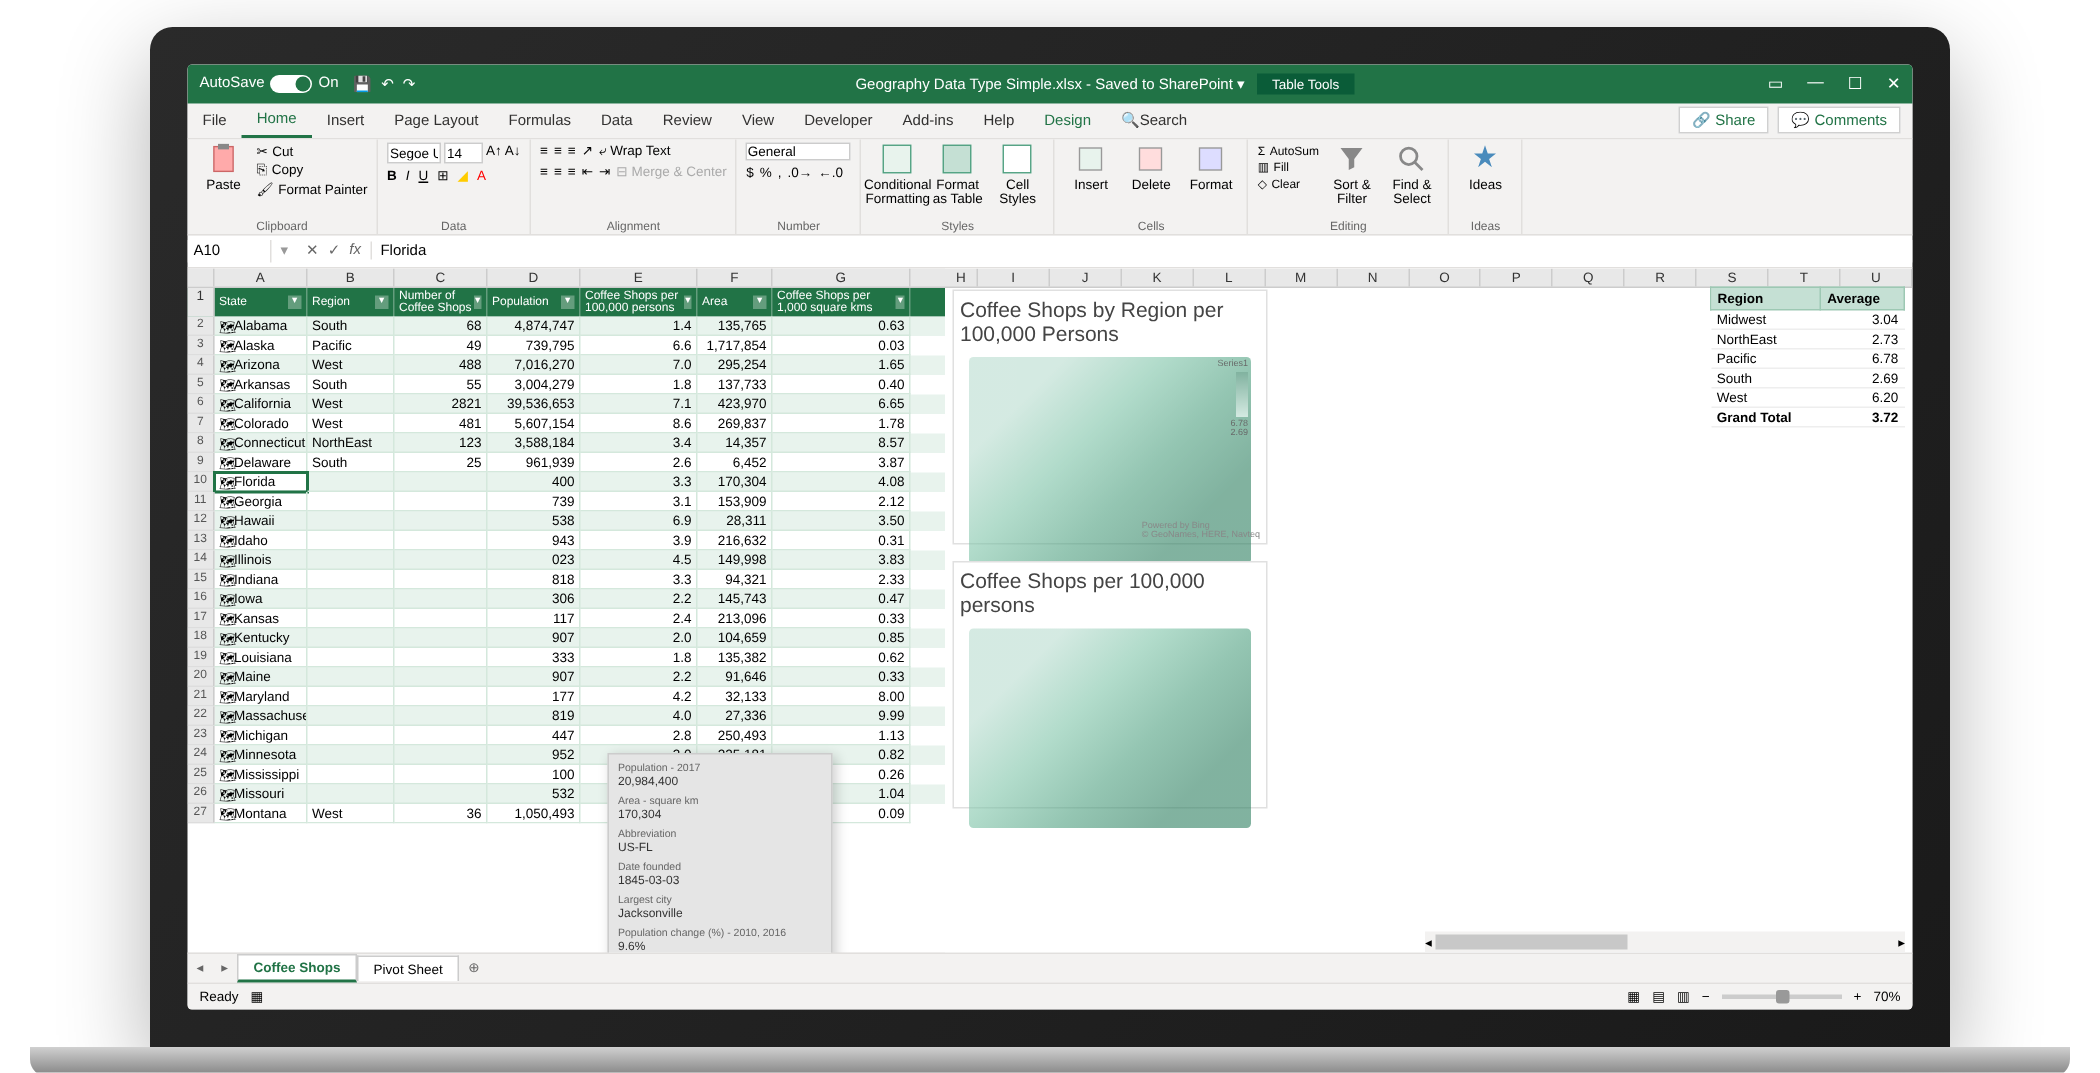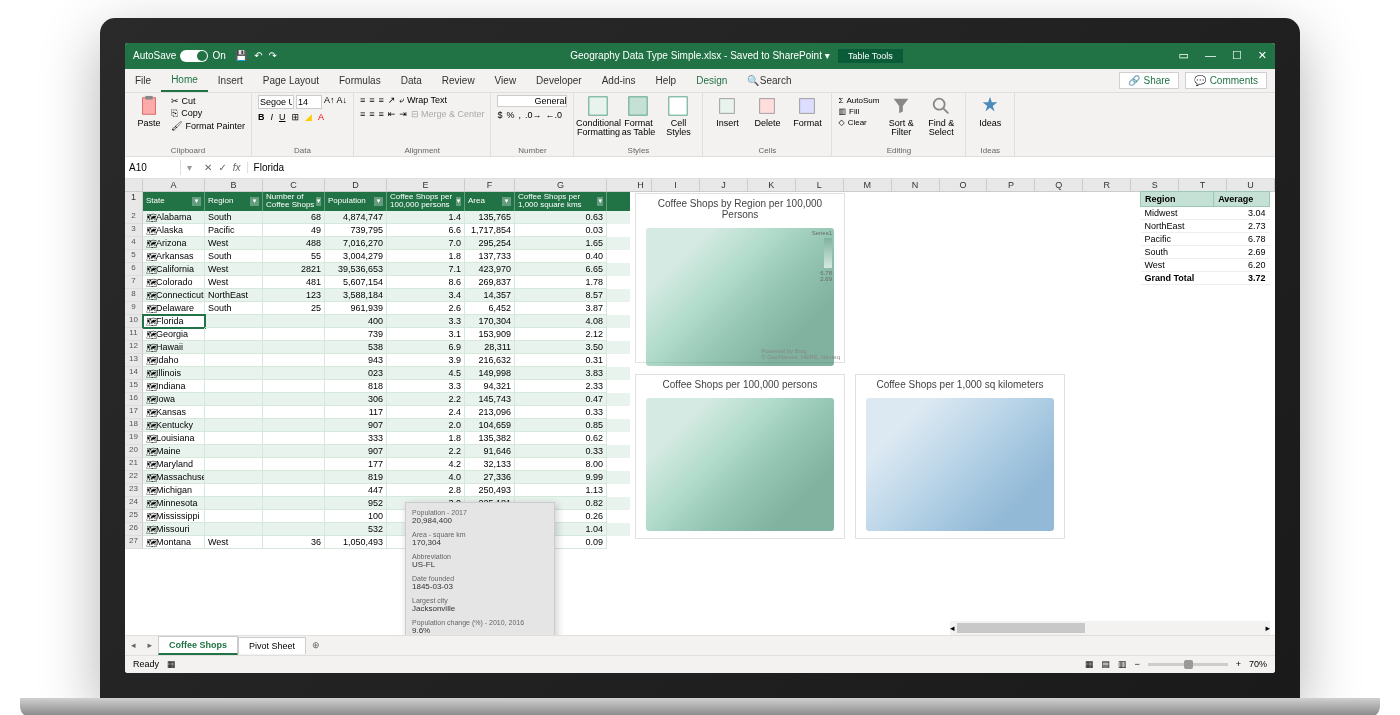--- a/index.html
+++ b/index.html
@@ -50,21 +50,21 @@
 .dc{border-right:1px solid #d4e8dc;border-bottom:1px solid #d4e8dc;padding:0 3px;white-space:nowrap;overflow:hidden;display:flex;align-items:center}
 .dc.num{justify-content:flex-end}
 .dc .geo{width:8px;height:8px;margin-right:2px;display:inline-block}
 .dc.selected{outline:2px solid #217346;outline-offset:-1px;background:#fff}
 .card{position:absolute;left:280px;top:323px;width:150px;background:#e5e5e5;border:1px solid #ccc;box-shadow:2px 2px 8px rgba(0,0,0,.2);padding:6px;font-size:8px;z-index:10}
 .card .f{margin-bottom:6px}
 .card .fl{color:#666;font-size:7px}
 .card .fv{color:#333}
 .right-panel{flex:1;background:#fff;position:relative;font-size:9px;overflow:hidden}
 .chart{position:absolute;border:1px solid #e0e0e0;background:#fff}
-.chart-title{text-align:center;font-size:10px;padding:4px;color:#444}
+.chart-title{font-size:14px;padding:4px;color:#444}
 .map-placeholder{margin:4px 10px;height:calc(100% - 30px);background:linear-gradient(135deg,#b8dccf 20%,#7ec4a8 40%,#4d9f7f 60%,#2d7f60 80%);opacity:.6;border-radius:3px;position:relative}
 .map-placeholder.blue{background:linear-gradient(135deg,#c5daea 20%,#9bc1dd 40%,#6fa6cd 60%,#4a8bbc 80%)}
 .pivot{position:absolute;top:12px;right:5px;width:130px;font-size:9px}
 .pivot table{border-collapse:collapse;width:100%}
 .pivot th{background:#c5e0d4;padding:2px 4px;text-align:left;border:1px solid #9dc8b3}
 .pivot td{padding:1px 4px;border-bottom:1px solid #eee}
 .pivot td.n{text-align:right}
 .pivot .gt{font-weight:bold;border-top:1px solid #333}
 .sheet-tabs{height:20px;background:#f3f2f1;display:flex;align-items:center;font-size:9px;border-top:1px solid #e1dfdd}
 .sheet-tabs .nav{padding:0 6px;color:#666}
@@ -181,21 +181,21 @@
         <span>≡</span>
         <span>⇤</span>
         <span>⇥</span>
         <span style="color:#aaa">⊟ <span>Merge &amp; Center</span></span>
       </div>
     </div>
     <div class="group-label">Alignment</div>
   </div>
   <div class="group">
     <div class="group-body" style="flex-direction:column;gap:3px">
-      <input style="width: 70px; font-size: 9px; border: 1px solid rgb(204, 204, 204); text-align: right;" value="General">
+      <input style="width: 70px; font-size: 9px; border: 1px solid rgb(204, 204, 204);" value="General">
       <div style="display:flex;gap:4px">
         <span>$</span>
         <span>%</span>
         <span>,</span>
         <span>.0→</span>
         <span>←.0</span>
       </div>
     </div>
     <div class="group-label">Number</div>
   </div>
@@ -671,24 +671,20 @@
                   <td class="n">3.72</td>
                 </tr>
       </tbody>
             </table>
     </div>
 
     <div class="chart" style="top:195px;left:5px;width:210px;height:165px">
       <div class="chart-title">Coffee Shops per 100,000 persons</div>
       <div class="map-placeholder"></div>
     </div>
-    <div class="chart" style="top:195px;left:225px;width:210px;height:165px">
-      <div class="chart-title">Coffee Shops per 1,000 sq kilometers</div>
-      <div class="map-placeholder blue"></div>
-    </div>
 
     <div class="scroll-h">
       <span>◂</span>
             <div class="scroll-thumb"></div>
             <span style="margin-left:auto">▸</span>
     </div>
   </div>
 
   <div class="card" id="card">
           <div class="f">

